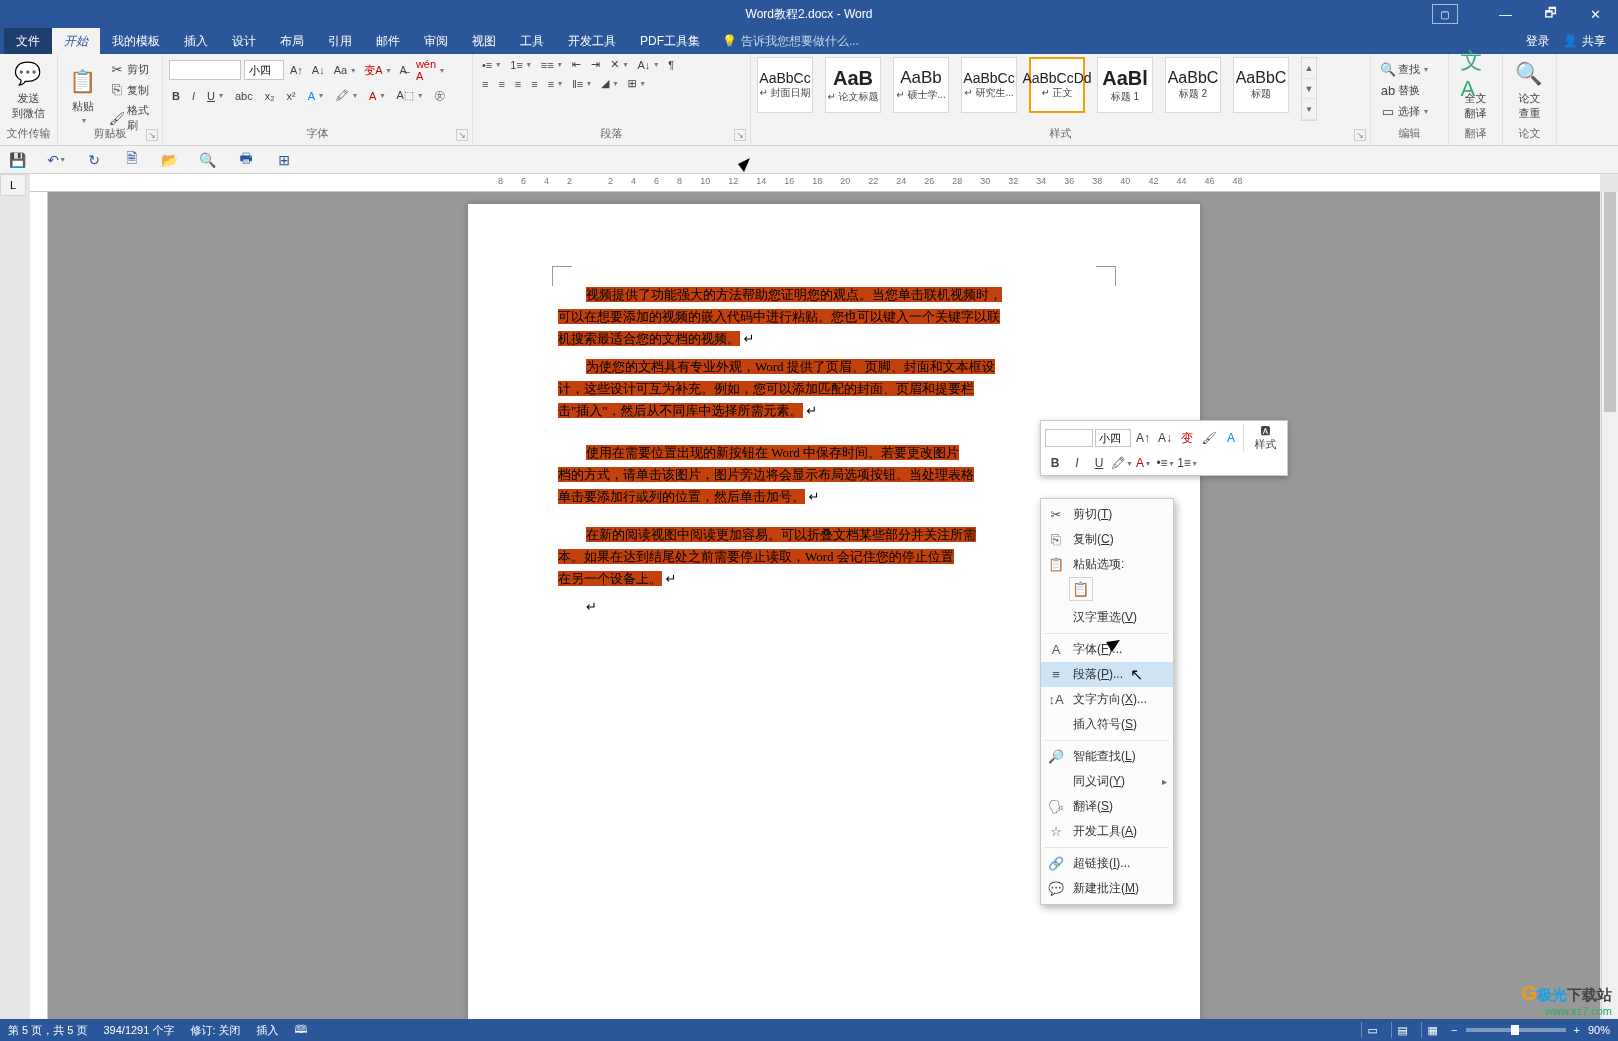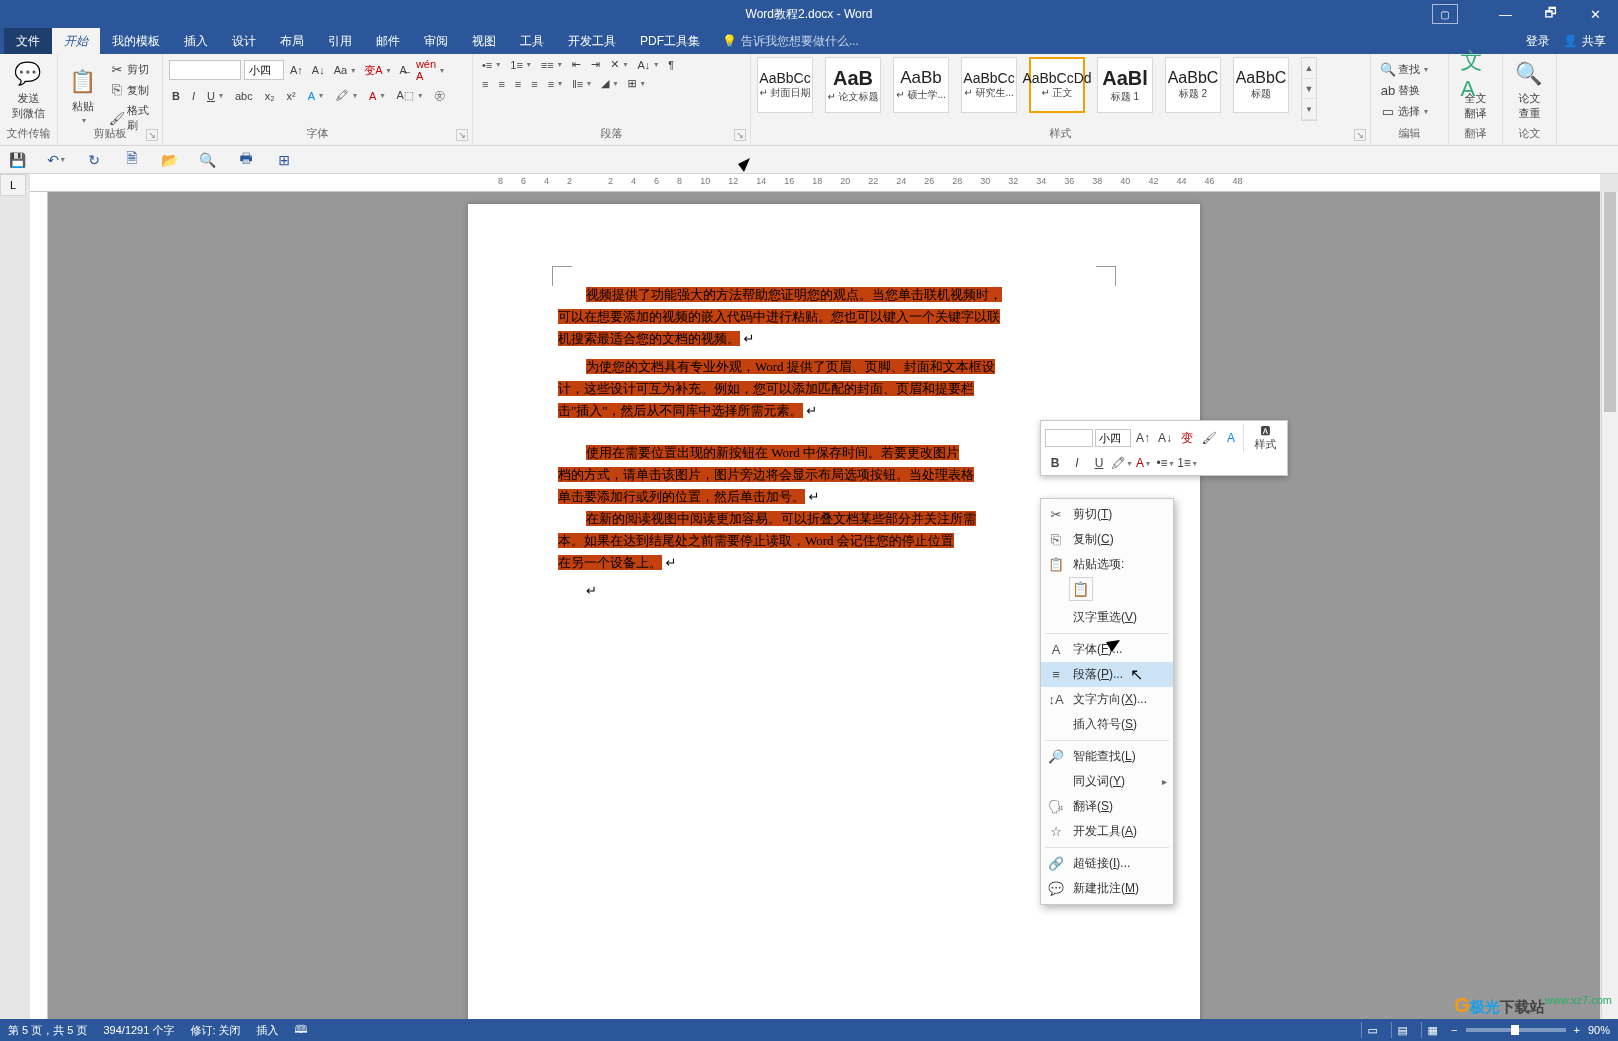--- a/index.html
+++ b/index.html
@@ -89,21 +89,21 @@
 .arrow { position: absolute; pointer-events: none; }
 
 
 .statusbar { position: absolute; left: 0; right: 0; bottom: 0; height: 22px; background: #2b579a; color: #fff; font-size: 11px; display: flex; align-items: center; padding: 0 8px; gap: 16px; }
 .statusbar .right { margin-left: auto; display: flex; align-items: center; gap: 8px; }
 .view-btn{width:22px;height:16px;display:flex;align-items:center;justify-content:center;border-left:1px solid rgba(255,255,255,.3);}
 .zoom-slider{width:100px;height:4px;background:rgba(255,255,255,.4);position:relative;}
 .zoom-slider .thumb{position:absolute;left:45%;top:-3px;width:8px;height:10px;background:#fff;}
 
 
-.watermark { position: absolute; right: 6px; bottom: 24px; display:flex;flex-direction:row;}
+.watermark { position: absolute; right: 6px; bottom: 24px; display:flex;flex-direction:column;align-items:flex-end;}
 .watermark .logo{font-size:15px;color:#1aa0e6;font-weight:bold;}
 .watermark .logo .g{color:#f39c12;font-size:20px;}
 .watermark .url{font-size:11px;color:#27ae60;}
 
 
 .vscroll{position:absolute;right:0;top:192px;bottom:22px;width:17px;background:#f0f0f0;border-left:1px solid #d4d4d4;}
 .vscroll .thumb{position:absolute;top:0;left:2px;right:2px;height:220px;background:#c4c4c4;}
 
 u.acc{text-decoration:underline;}
 </style>
@@ -377,21 +377,21 @@
     <div class="para" style="margin-top:6px">
       <span class="indent"></span><span class="sel">为使您的文档具有专业外观，Word 提供了页眉、页脚、封面和文本框设</span><br>
       <span class="sel">计，这些设计可互为补充。例如，您可以添加匹配的封面、页眉和提要栏</span><br>
       <span class="sel">击"插入"，然后从不同库中选择所需元素。</span> ↵
     </div>
     <div class="para" style="margin-top:20px">
       <span class="indent"></span><span class="sel">使用在需要位置出现的新按钮在 Word 中保存时间。若要更改图片</span><br>
       <span class="sel">档的方式，请单击该图片，图片旁边将会显示布局选项按钮。当处理表格</span><br>
       <span class="sel">单击要添加行或列的位置，然后单击加号。</span> ↵
     </div>
-    <div class="para" style="margin-top:0">
+    <div class="para" style="margin-top:16px">
       <span class="indent"></span><span class="sel">在新的阅读视图中阅读更加容易。可以折叠文档某些部分并关注所需</span><br>
       <span class="sel">本。如果在达到结尾处之前需要停止读取，Word 会记住您的停止位置</span><br>
       <span class="sel">在另一个设备上。</span> ↵
     </div>
     <div class="para" style="margin-top:6px"><span class="indent"></span>↵</div>
   </div>
 </div>
 
 <div class="mini-toolbar">
   <div class="mrow">

